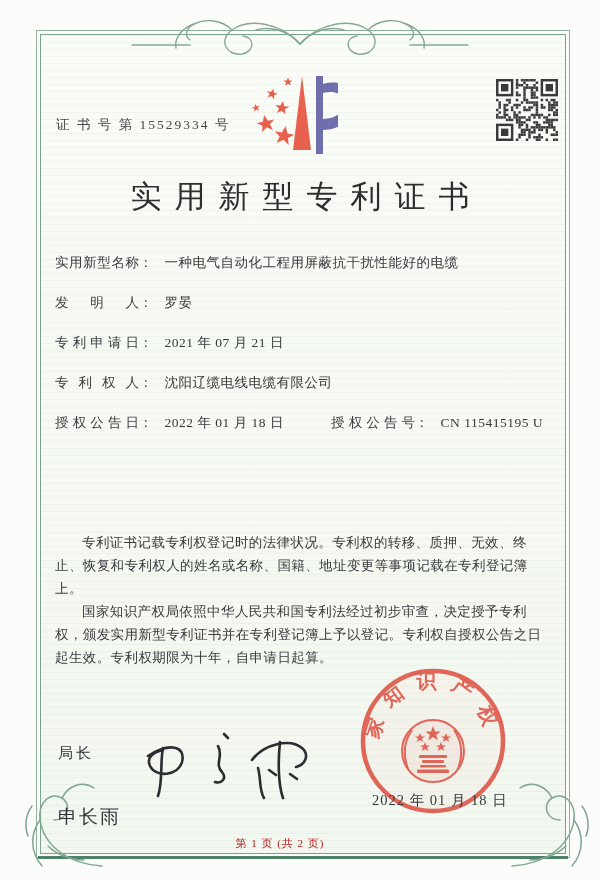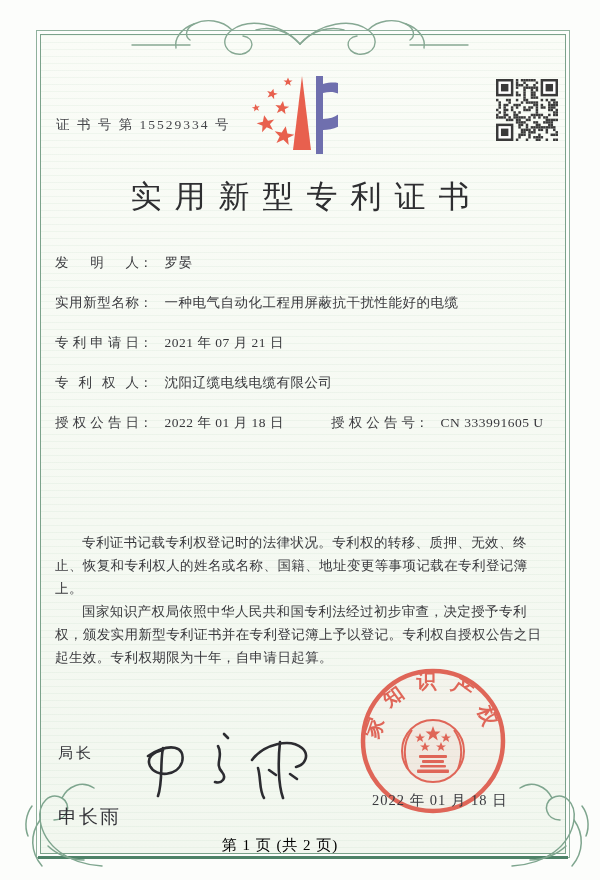--- a/index.html
+++ b/index.html
@@ -37,21 +37,21 @@
   .pair2{position:absolute;left:276px;top:0;}
   .paras{position:absolute;left:55px;top:531px;width:492px;font-size:13.5px;line-height:23px;color:#3a3a3e;}
   .paras p{margin:0;text-indent:2em;letter-spacing:0.4px;}
   .officer-title{position:absolute;left:58px;top:744px;font-size:15px;letter-spacing:3px;color:#333338;}
   .officer-name{position:absolute;left:58px;top:804px;font-size:19px;letter-spacing:2px;color:#333338;}
   .sig{position:absolute;left:120px;top:712px;}
   .seal{position:absolute;left:356px;top:663px;}
   .seal-date{position:absolute;left:372px;top:791px;font-size:14.5px;letter-spacing:1px;color:#3a3a3f;z-index:5;}
   .qr{position:absolute;left:496px;top:79px;}
   .logo{position:absolute;left:238px;top:70px;}
-  .footer{position:absolute;left:0;right:40px;top:836px;text-align:center;font-size:15px;letter-spacing:1px;color:#000000;}
+  .footer{position:absolute;left:0;right:40px;top:836px;text-align:center;font-size:11px;letter-spacing:1px;color:#b91c1c;}
   .flourish-top{position:absolute;left:50%;top:14px;transform:translateX(-50%);}
   .corner-bl{position:absolute;left:18px;bottom:8px;}
   .corner-br{position:absolute;right:4px;bottom:8px;transform:scaleX(-1);}
 </style>
 </head>
 <body>
 
 <div class="frame-outer">
   <div class="frame-inner"></div>
 </div>
@@ -331,35 +331,35 @@
     <rect x="20" y="2" width="3" height="3" fill="#3a3a3a"></rect>
     <rect x="0" y="18" width="7" height="7" fill="#3a3a3a"></rect>
     <rect x="1" y="19" width="5" height="5" fill="#fff"></rect>
     <rect x="2" y="20" width="3" height="3" fill="#3a3a3a"></rect>
   </svg>
 
 <div class="title">实用新型专利证书</div>
 
 <div class="fields">
   <div class="frow">
-    <span class="flabel">发明人</span><span class="fcolon">：</span><span class="fvalue">罗晏</span>
+    <span class="flabel">实用新型名称</span><span class="fcolon">：</span><span class="fvalue">一种电气自动化工程用屏蔽抗干扰性能好的电缆</span>
   </div>
   <div class="frow">
-    <span class="flabel">实用新型名称</span><span class="fcolon">：</span><span class="fvalue">一种电气自动化工程用屏蔽抗干扰性能好的电缆</span>
+    <span class="flabel">发明人</span><span class="fcolon">：</span><span class="fvalue">罗晏</span>
   </div>
   <div class="frow">
     <span class="flabel">专利申请日</span><span class="fcolon">：</span><span class="fvalue">2021 年 07 月 21 日</span>
   </div>
   <div class="frow">
     <span class="flabel">专利权人</span><span class="fcolon">：</span><span class="fvalue">沈阳辽缆电线电缆有限公司</span>
   </div>
   <div class="frow">
     <span class="flabel">授权公告日</span><span class="fcolon">：</span><span class="fvalue">2022 年 01 月 18 日</span>
     <span class="pair2">
-      <span class="flabel">授权公告号</span><span class="fcolon">：</span><span class="fvalue">CN 333991605 U</span>
+      <span class="flabel">授权公告号</span><span class="fcolon">：</span><span class="fvalue">CN 115415195 U</span>
     </span>
   </div>
 </div>
 
 <div class="paras">
   <p>专利证书记载专利权登记时的法律状况。专利权的转移、质押、无效、终止、恢复和专利权人的姓名或名称、国籍、地址变更等事项记载在专利登记簿上。</p>
   <p>国家知识产权局依照中华人民共和国专利法经过初步审查，决定授予专利权，颁发实用新型专利证书并在专利登记簿上予以登记。专利权自授权公告之日起生效。专利权期限为十年，自申请日起算。</p>
 </div>
 
 <div class="officer-title">局长</div>

